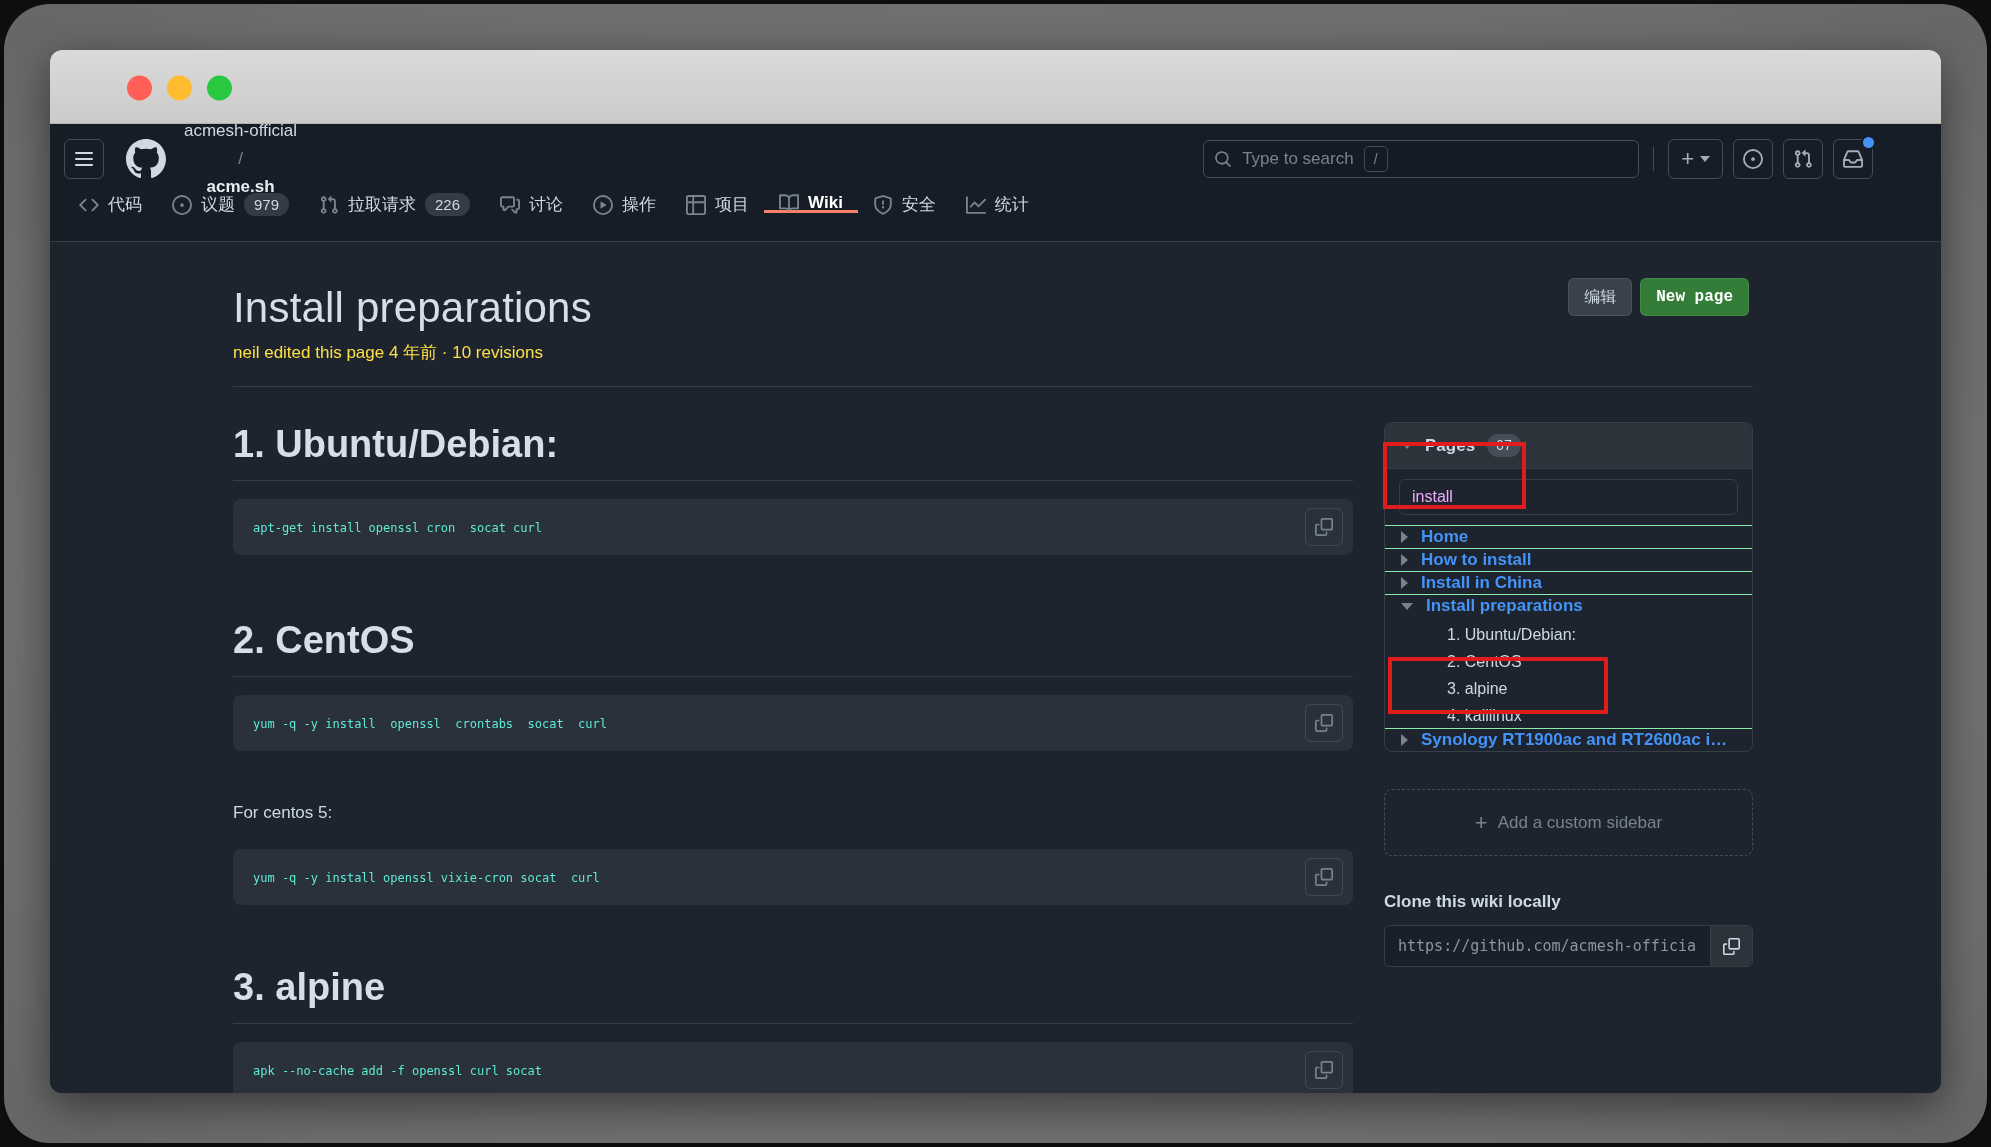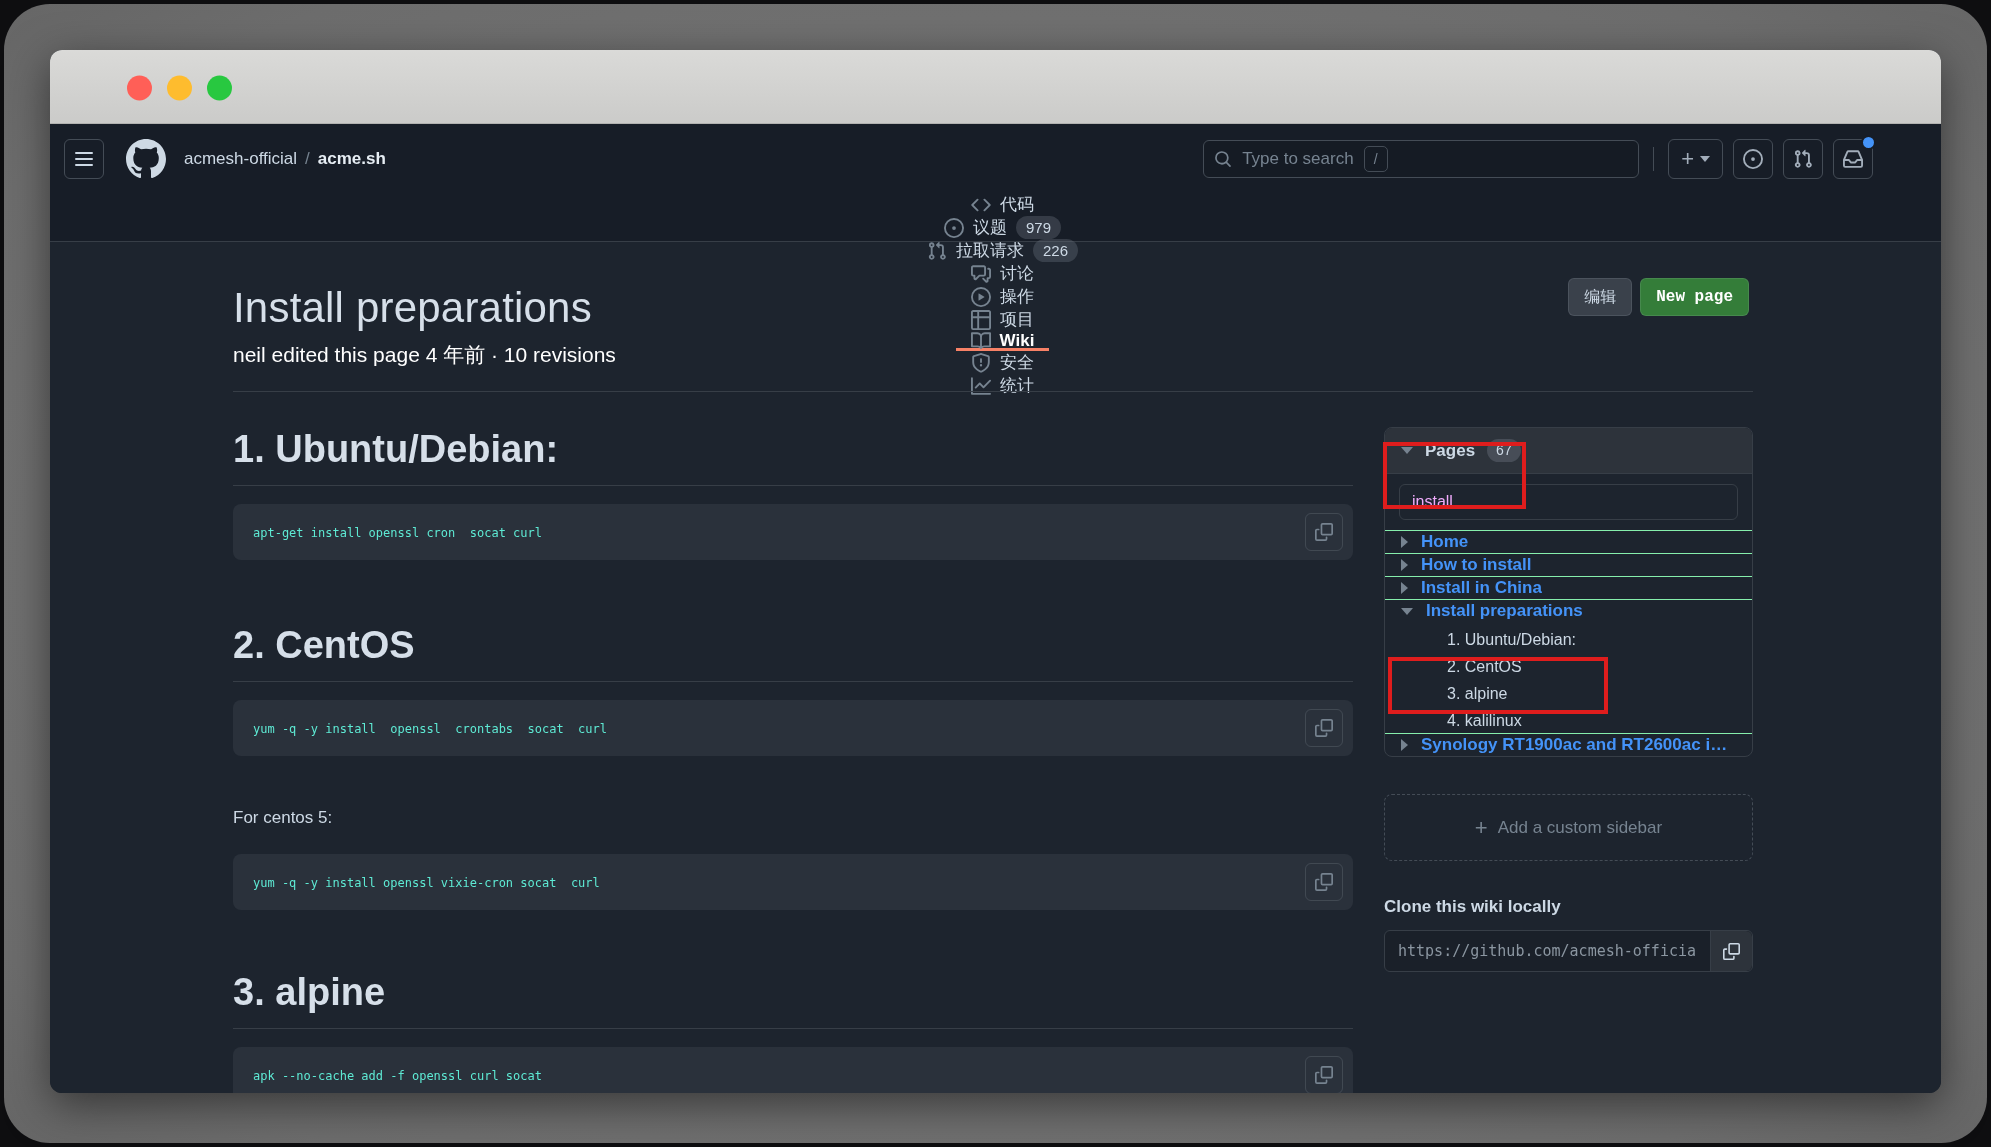--- a/index.html
+++ b/index.html
@@ -34,21 +34,21 @@
   .gh-header{
     height:69px;background:#171d27;display:flex;align-items:center;
     padding:0 68px 0 14px;gap:10px;
   }
   .hamburger{
     width:40px;height:40px;border:1px solid #444c56;border-radius:6px;background:transparent;
     display:flex;flex-direction:column;justify-content:center;align-items:center;gap:4px;cursor:pointer;flex:0 0 auto;
   }
   .hamburger i{display:block;width:18px;height:2px;background:#cdd9e5;border-radius:1px;}
   .logo{display:flex;align-items:center;margin-left:12px;flex:0 0 auto;}
-  .breadcrumb{margin-left:8px;font-size:17px;display:flex;align-items:center;gap:8px;white-space:nowrap;}
+  .breadcrumb{margin-left:8px;font-size:17px;display:flex;align-items:center;gap:8px;white-space:nowrap;flex-direction:column;}
   .breadcrumb a{color:#cdd9e5;text-decoration:none;}
   .breadcrumb .sep{color:#768390;}
   .breadcrumb .repo{font-weight:bold;color:#e6edf3;}
   .header-right{margin-left:auto;display:flex;align-items:center;gap:10px;padding-left:25px;}
   .searchbox{
     width:436px;height:38px;border:1px solid #444c56;border-radius:6px;
     display:flex;align-items:center;gap:10px;padding:0 10px;color:#768390;font-size:17px;
     background:rgba(13,17,23,.15);cursor:text;box-sizing:border-box;
   }
   .slashkey{
@@ -59,37 +59,37 @@
   .iconbtn{
     min-width:40px;height:40px;border:1px solid #444c56;border-radius:6px;background:transparent;
     display:flex;align-items:center;justify-content:center;gap:6px;cursor:pointer;position:relative;color:#a2adba;
   }
   .plusbtn{padding:0 12px;font-size:22px;color:#a2adba;}
   .caret-down-sm{width:0;height:0;border-left:5px solid transparent;border-right:5px solid transparent;border-top:6px solid #a2adba;}
   .notif-dot{position:absolute;top:-5px;right:-4px;width:11px;height:11px;border-radius:50%;background:#4493f8;border:2px solid #171d27;}
   
   .gh-nav{
     height:48px;background:#171d27;border-bottom:1px solid #373e47;
-    display:flex;align-items:center;padding:0 0 0 14px;flex-direction:column;
+    display:flex;align-items:flex-start;padding:0 0 0 14px;
   }
   .tab{
     display:flex;align-items:center;gap:9px;padding:0 15px;font-size:17px;color:#cdd9e5;
     cursor:pointer;position:relative;white-space:nowrap;
   }
   .tab svg{flex:0 0 auto;}
   .tab.active{font-weight:bold;color:#ffffff;box-shadow:inset 0 -3px 0 #f78166;}
   .badge{
     background:rgba(110,118,129,.35);color:#cdd9e5;font-size:15px;font-weight:normal;
     border-radius:12px;padding:1px 10px;line-height:21px;
   }
   
   .gh-body{padding:42px 188px 0 183px;}
   .wiki-header{position:relative;border-bottom:1px solid #373e47;padding-bottom:22px;}
   .wiki-header h1{margin:0;font-size:42px;font-weight:normal;color:#d6dfe9;letter-spacing:.2px;}
-  .wiki-meta{margin-top:9px;color:#ffffff;font-size:21px;}
+  .wiki-meta{margin-top:9px;color:#fde047;font-size:17px;}
   .wiki-actions{position:absolute;right:4px;top:-6px;display:flex;gap:8px;}
   .btn{
     height:38px;border-radius:6px;font-size:16px;display:flex;align-items:center;
     padding:0 15px;cursor:pointer;border:1px solid rgba(205,217,229,.12);
   }
   .btn.gray{background:#3a414b;color:#cdd9e5;}
   .btn.green{background:#347d39;color:#ffffff;font-weight:bold;border-color:rgba(240,246,252,.1);font-family:Liberation Mono, monospace;}
   .cols{display:flex;align-items:flex-start;}
   .main-col{width:1120px;flex:0 0 auto;}
   .side-col{width:369px;margin-left:31px;flex:0 0 auto;}

